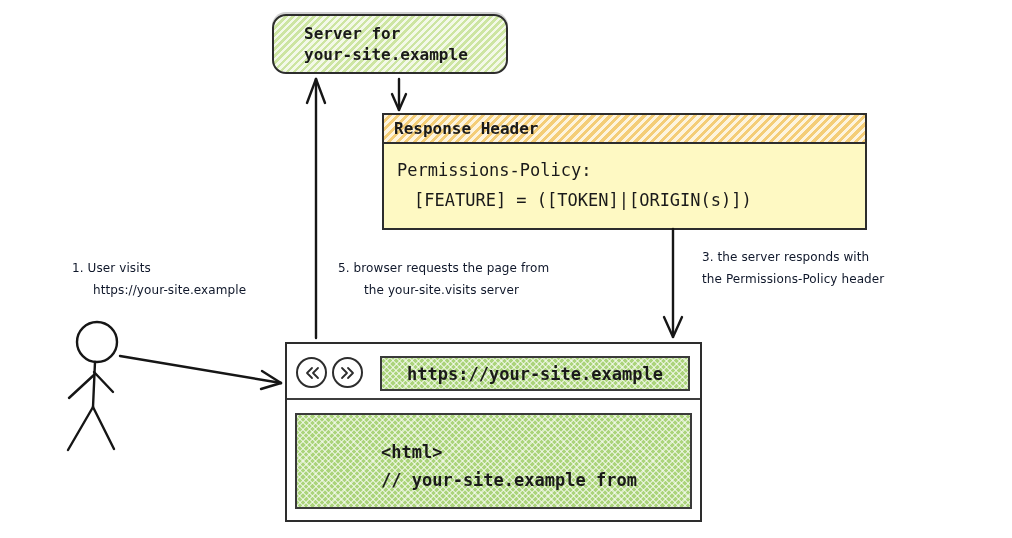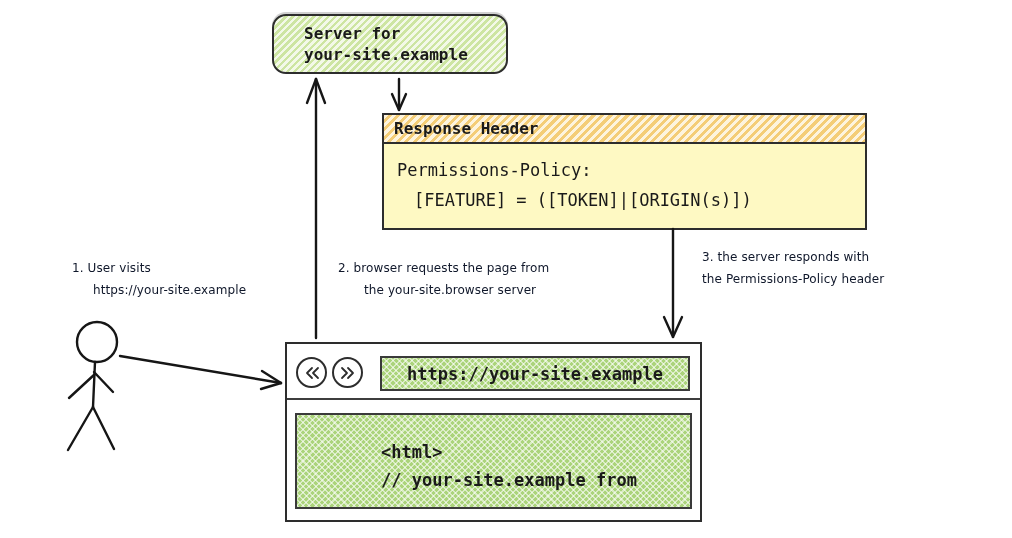--- a/index.html
+++ b/index.html
@@ -100,22 +100,22 @@
       <div>Permissions-Policy:</div>
       <div class="response-line2">[FEATURE] = ([TOKEN]|[ORIGIN(s)])</div>
     </div>
   </div>
 
   <div class="step step-1">
     <div class="l1">1. User visits</div>
     <div class="l2">https://your-site.example</div>
   </div>
   <div class="step step-2">
-    <div class="l1">2. browser requests the page from</div>
-    <div class="l2">the your-site.browser server</div>
+    <div class="l1">5. browser requests the page from</div>
+    <div class="l2">the your-site.visits server</div>
   </div>
   <div class="step step-3">
     <div class="l1">3. the server responds with</div>
     <div class="l2">the Permissions-Policy header</div>
   </div>
 
   <div class="browser">
     <div class="browser-topbar">
       <div class="nav-btn btn-back">
         <svg width="18" height="14" viewBox="0 0 18 14">

